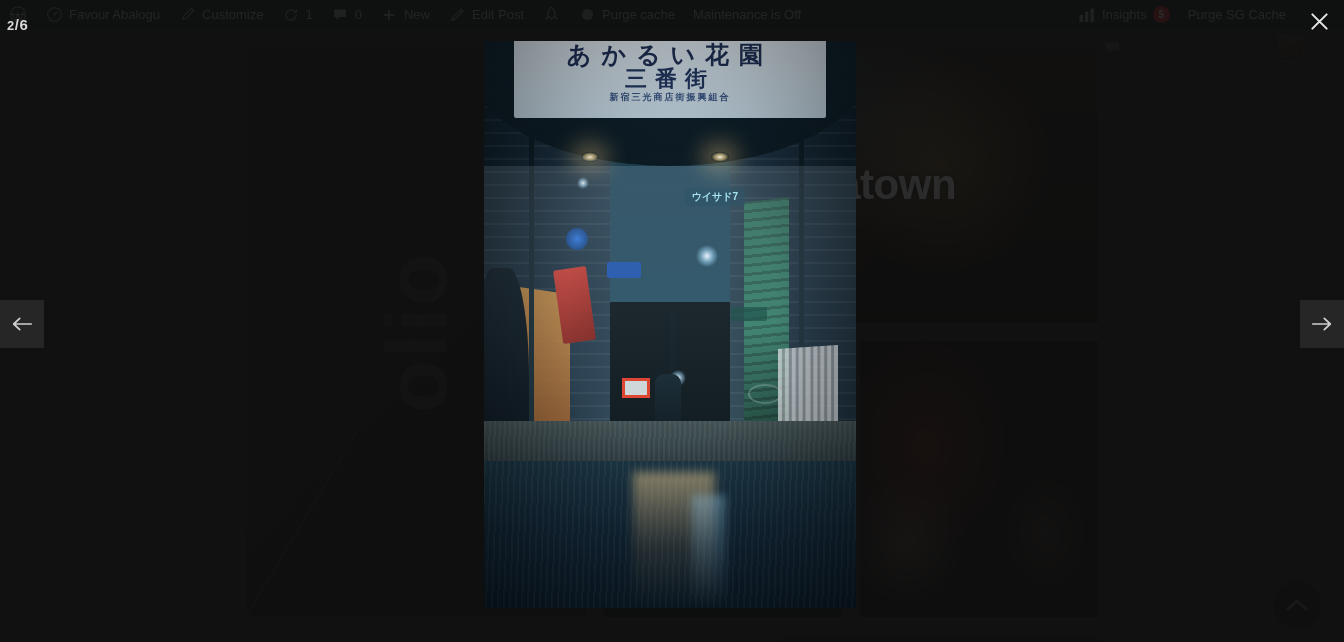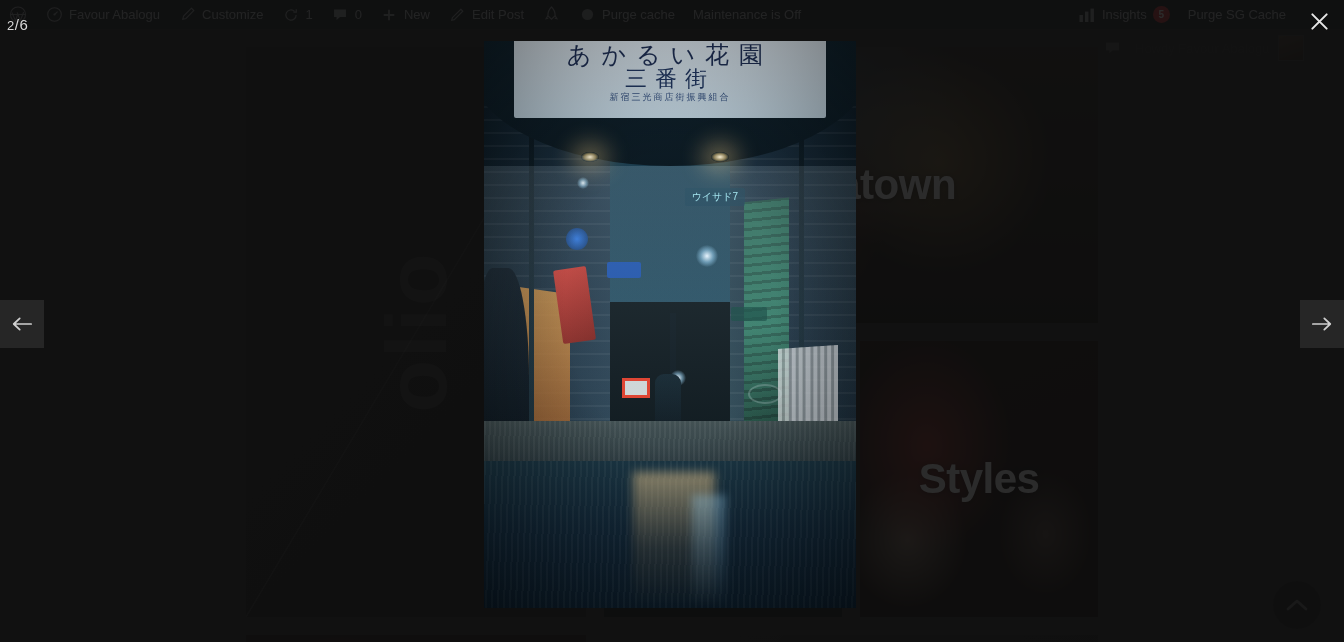--- a/index.html
+++ b/index.html
@@ -131,20 +131,21 @@
     z-index:6;
     cursor:pointer;
   }
   .to-top svg{ display:block; }
 
   
   #lightbox{
     position:absolute; inset:0;
     background:rgba(14,14,14,.88);
     z-index:50;
+    font-weight:bold;
   }
   .lb-counter{
     position:absolute; left:7px; top:16px;
     font-size:15px; color:#d8d8d8;
     z-index:60;
     letter-spacing:.5px;
   }
   .lb-counter .cur{ font-size:13px; }
   .lb-close{
     position:absolute; right:8px; top:4px;
@@ -463,24 +464,20 @@
       <div class="card" style="grid-column: 2 / span 2;">
         <div class="ph-chinatown"></div>
         <div class="card-title">Chinatown</div>
       </div>
 
       <div class="card" style="grid-column: 2 / span 1;">
         <div class="ph-aurora"></div>
         <div class="card-title">Green Lights</div>
       </div>
 
-      <div class="card">
-        <div class="ph-styles"></div>
-        <div class="card-title">Styles</div>
-      </div>
 
       <div class="card">
         <div class="ph-styles" style="opacity:.55"></div>
       </div>
 
       <div class="card" style="grid-column: 2 / span 2;">
         <div class="ph-dark"></div>
       </div>
 
     </div>

